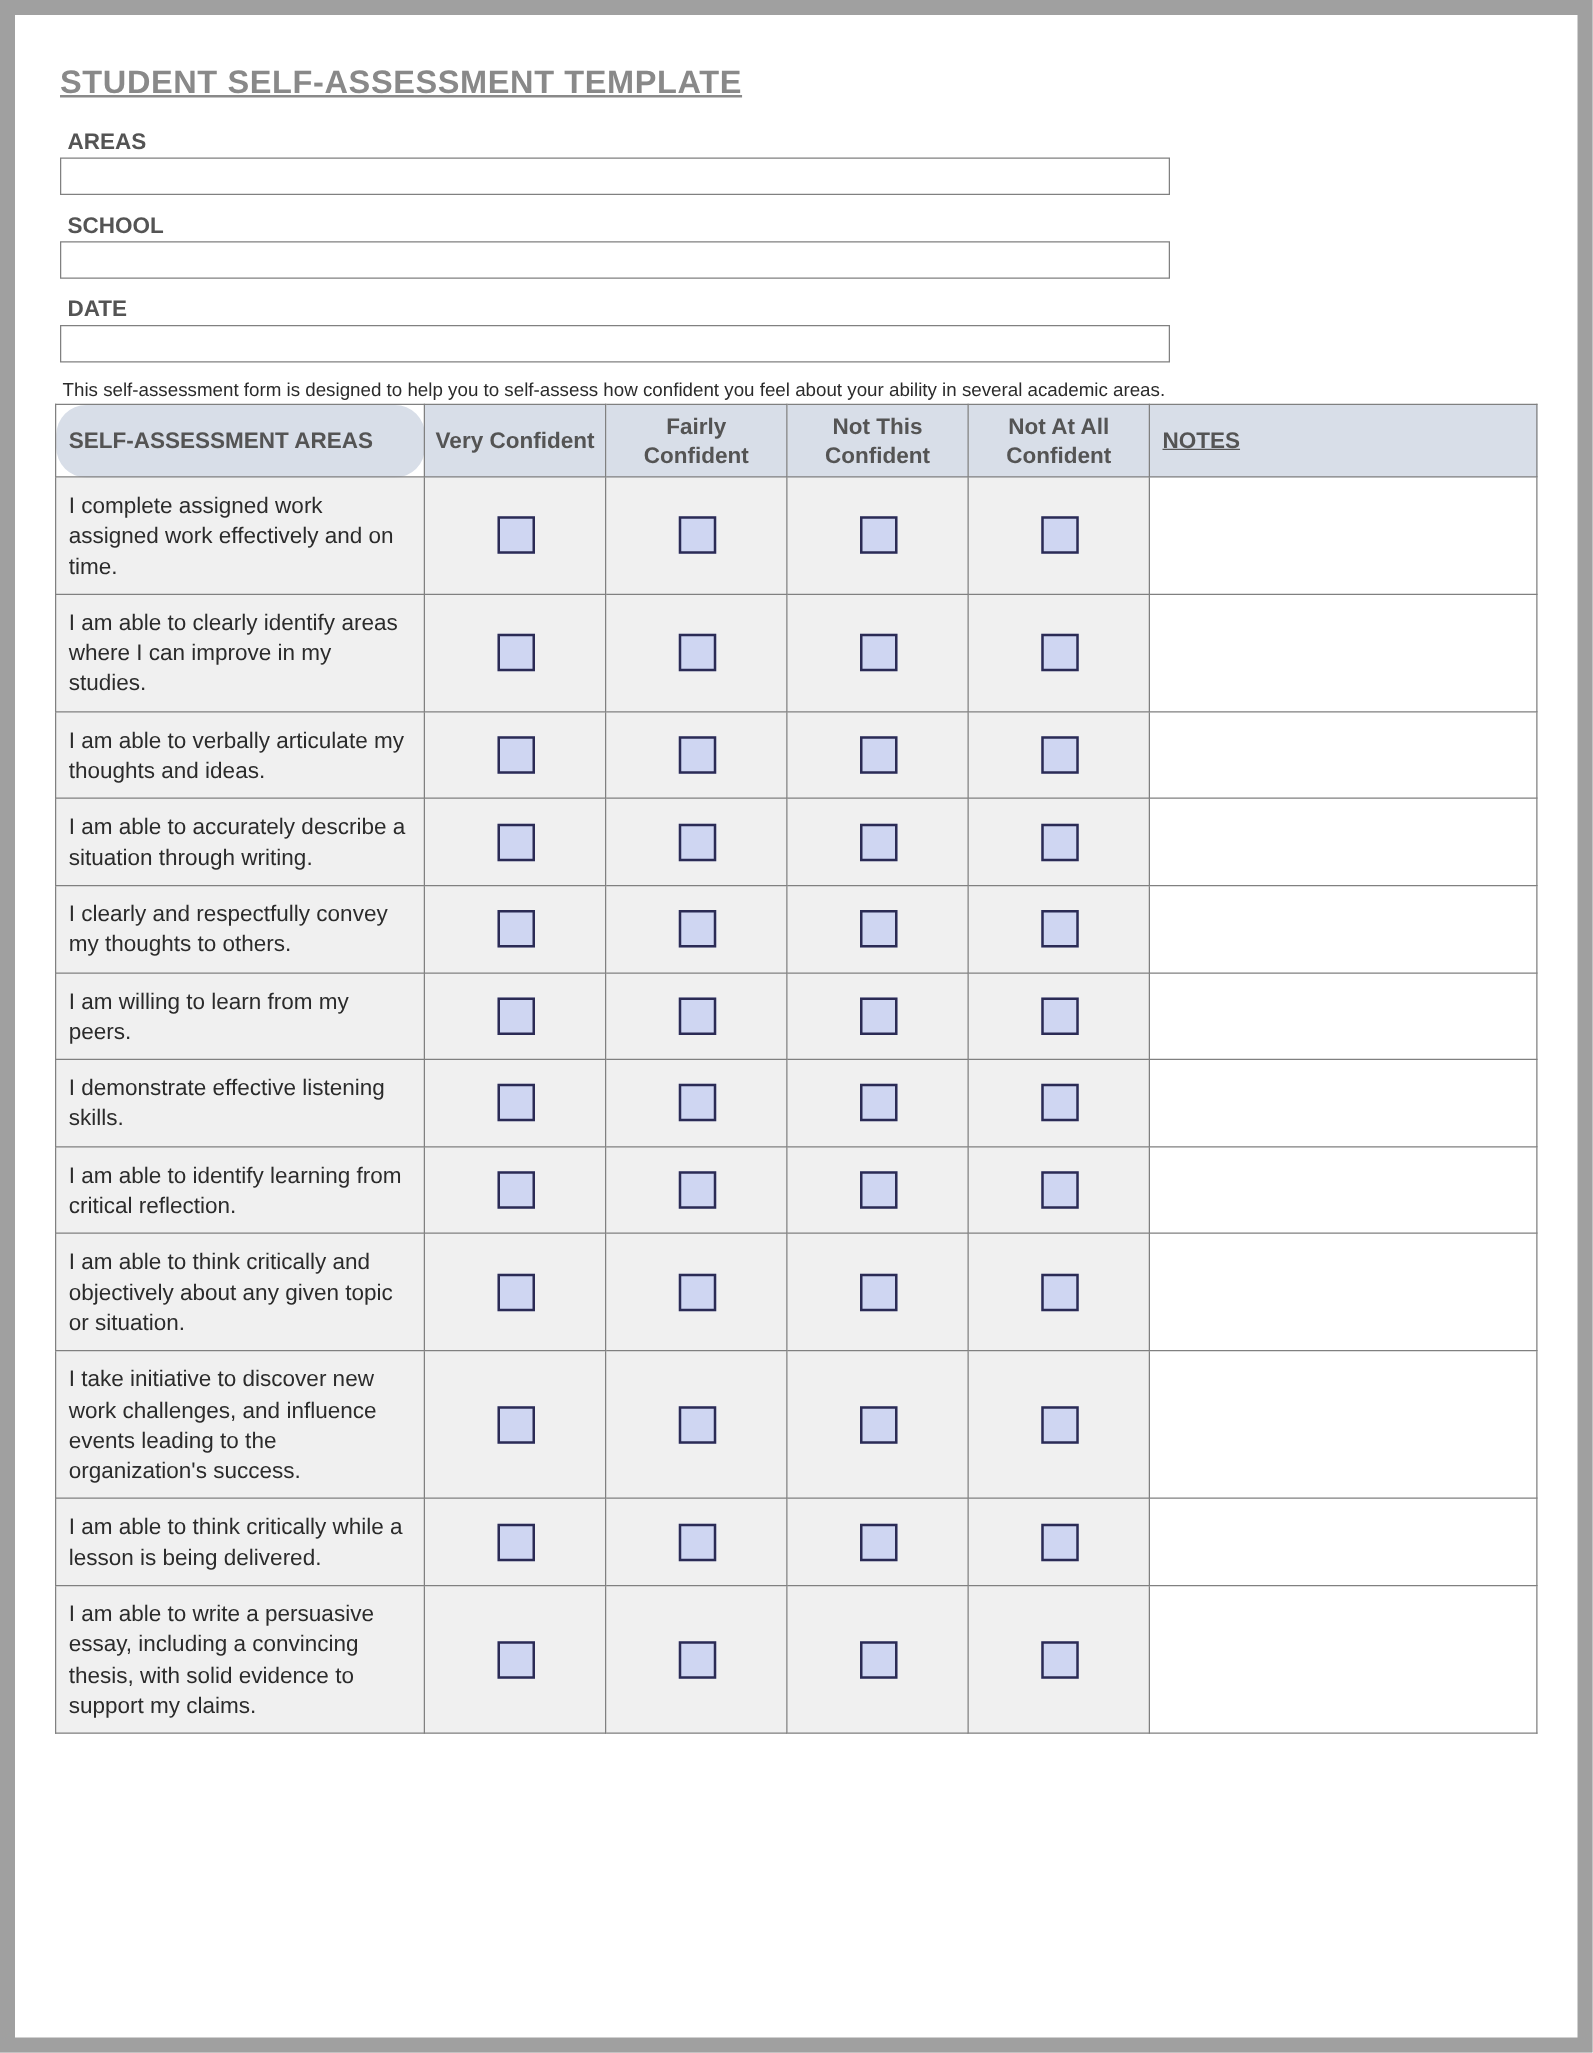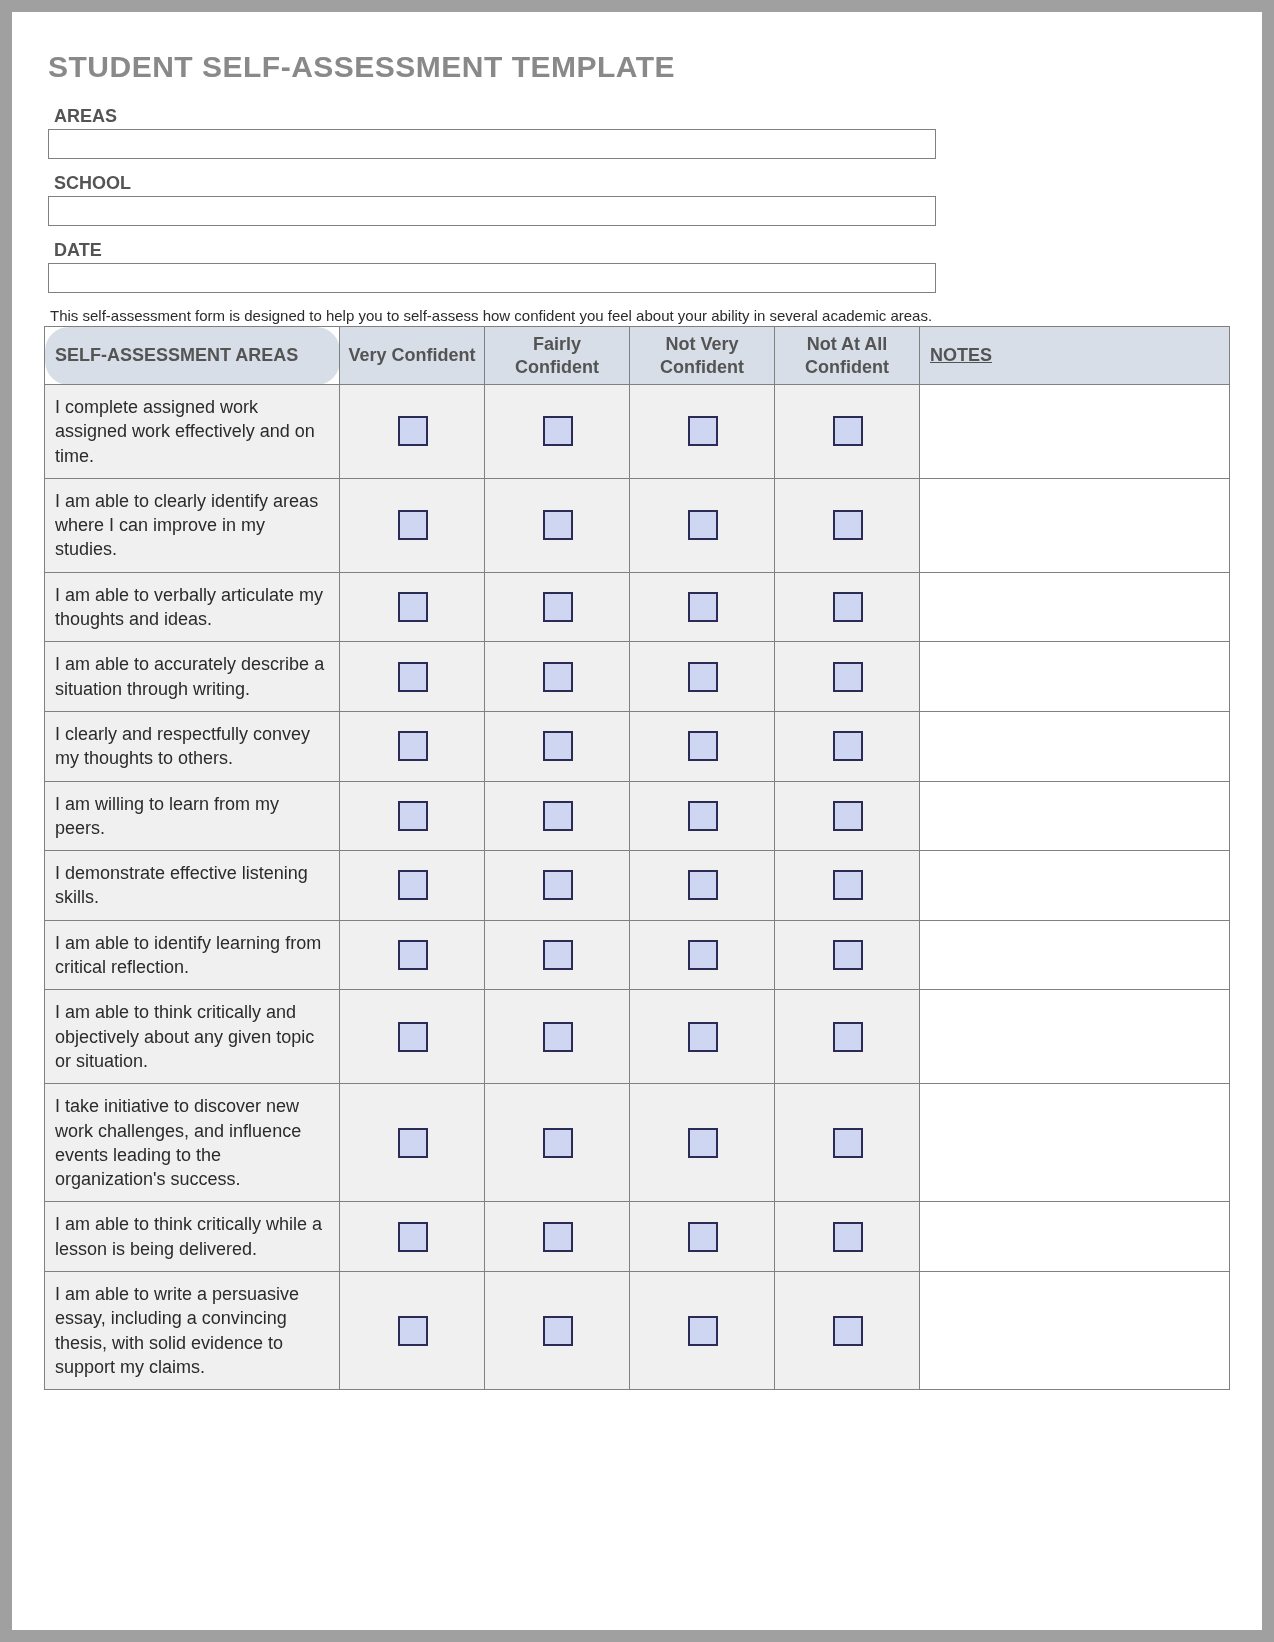--- a/index.html
+++ b/index.html
@@ -15,25 +15,26 @@
     background: #a0a0a0;
     padding: 12px;
   }
   .page {
     width: 100%;
     height: 100%;
     background: #ffffff;
     padding: 38px 32px 20px 32px;
   }
   .title {
-    font-size: 30px;
+    font-size: 26px;
     font-weight: bold;
     color: #898989;
     letter-spacing: 0.5px;
     margin: 0 0 22px 4px;
+    text-decoration: underline;
   }
   .field-group {
     margin: 0 0 14px 4px;
   }
   .field-label {
     font-size: 18px;
     font-weight: bold;
     color: #545454;
     margin: 0 0 2px 6px;
   }
@@ -148,21 +149,21 @@
         <col class="col-rating">
         <col class="col-rating">
         <col class="col-rating">
         <col class="col-notes">
       </colgroup>
       <thead>
         <tr>
           <th class="area-h">SELF-ASSESSMENT AREAS</th>
           <th>Very Confident</th>
           <th>Fairly Confident</th>
-          <th>Not Very Confident</th>
+          <th>Not This Confident</th>
           <th>Not At All Confident</th>
           <th class="notes-h">NOTES</th>
         </tr>
       </thead>
       <tbody id="assess-body">
           <tr>
             <td class="area-cell">I complete assigned work assigned work effectively and on time.</td>
             <td class="cb-cell"><span class="cbwrap"><input type="checkbox" class="cb" style=""></span></td>
             <td class="cb-cell"><span class="cbwrap"><input type="checkbox" class="cb" style=""></span></td>
             <td class="cb-cell"><span class="cbwrap"><input type="checkbox" class="cb" style=""></span></td>

